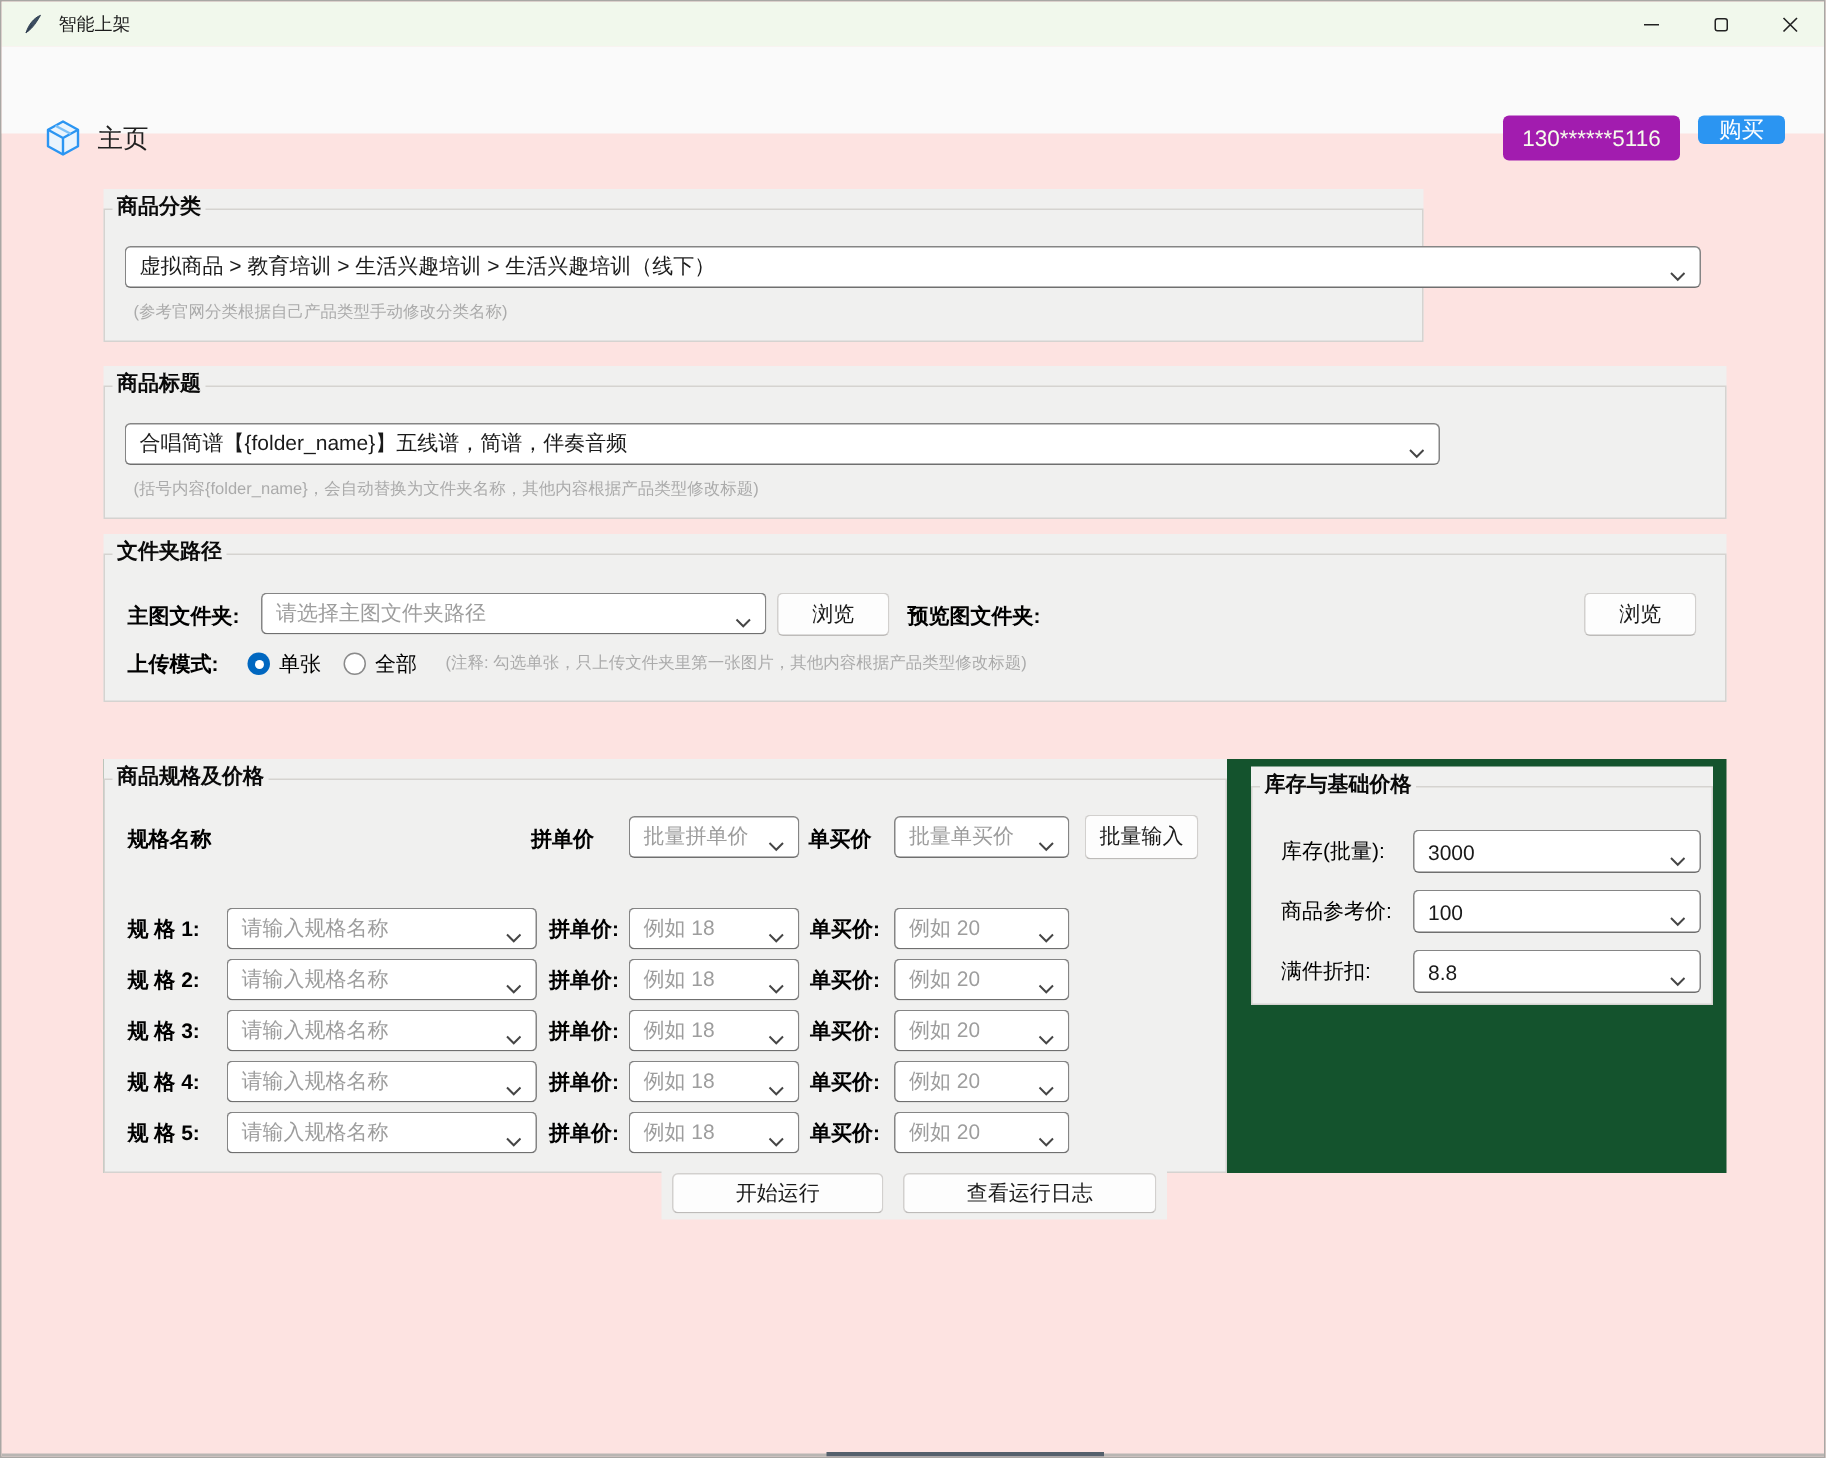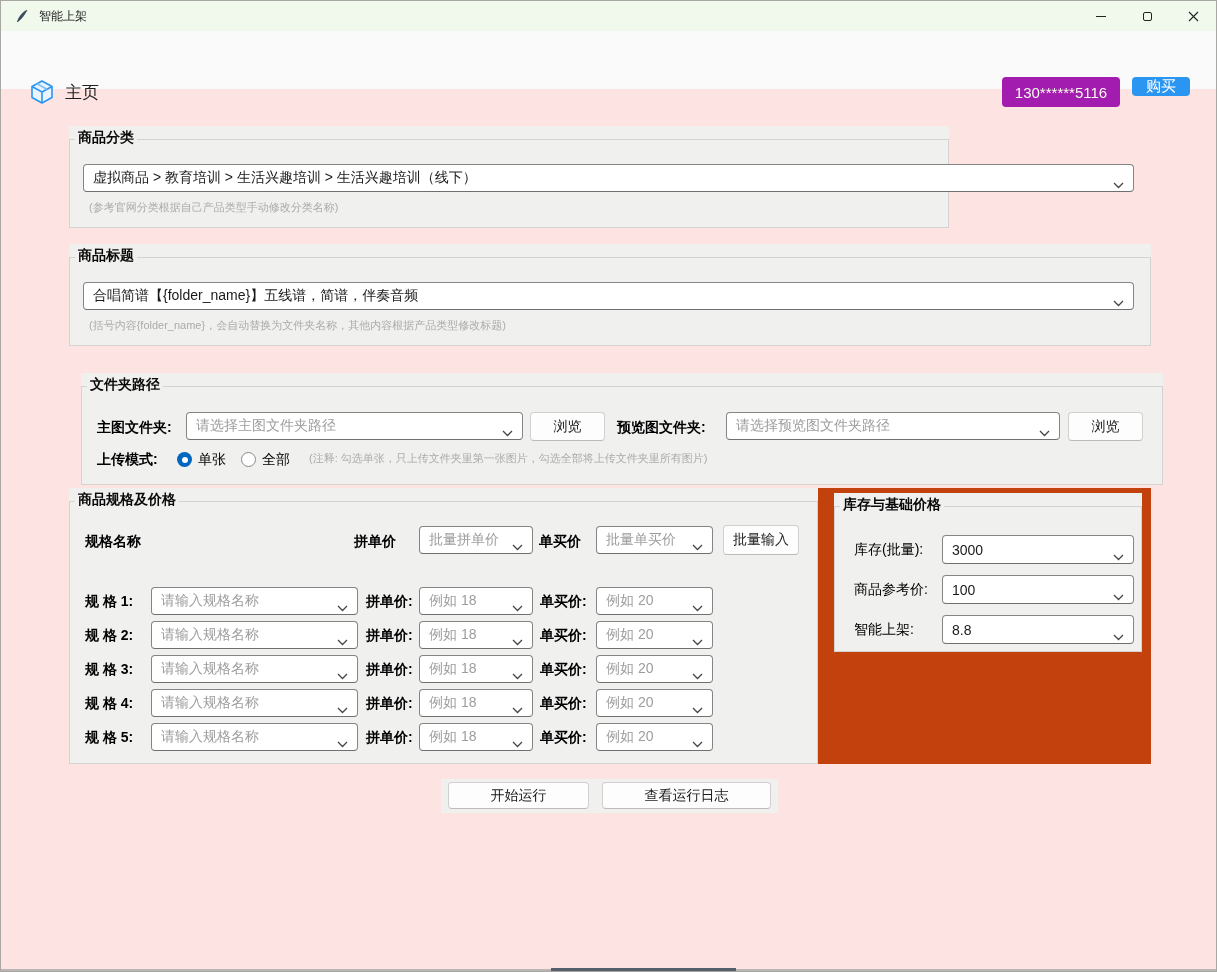--- a/index.html
+++ b/index.html
@@ -111,60 +111,54 @@
       <span class="chev"><svg width="11" height="7" viewBox="0 0 11 7">
             <path d="M1 1 L5.5 5.5 L10 1" fill="none" stroke="#454545" stroke-width="1.3"></path>
           </svg></span>
     </div>
     <span class="hint" style="left:20px; top:74px;">(参考官网分类根据自己产品类型手动修改分类名称)</span>
   </div>
 
   <div class="gbox" style="left:68px; top:243px; width:1082px; height:102px;">
     <div class="gborder"></div>
     <span class="gtitle">商品标题</span>
-    <div class="combo" style="left:14px; top:38px; width:1051px;text-align:right;">
+    <div class="combo" style="left:14px; top:38px; width:877px;text-align:right;">
       <span class="combo-text">合唱简谱【{folder_name}】五线谱，简谱，伴奏音频</span>
       <span class="chev"><svg width="11" height="7" viewBox="0 0 11 7">
             <path d="M1 1 L5.5 5.5 L10 1" fill="none" stroke="#454545" stroke-width="1.3"></path>
           </svg></span>
     </div>
     <span class="hint" style="left:20px; top:74px;">(括号内容{folder_name}，会自动替换为文件夹名称，其他内容根据产品类型修改标题)</span>
   </div>
 
-  <div class="gbox" style="left:68px; top:372px; width:1082px; height:112px;margin-left:12px;">
+  <div class="gbox" style="left:68px; top:355px; width:1082px; height:112px;">
     <div class="gborder"></div>
     <span class="gtitle">文件夹路径</span>
 
     <span class="field-label bold" style="left:16px; top:46px;">主图文件夹:</span>
     <div class="combo" style="left:105px; top:39px; width:337px;">
       <span class="combo-text placeholder">请选择主图文件夹路径</span>
       <span class="chev"><svg width="11" height="7" viewBox="0 0 11 7">
             <path d="M1 1 L5.5 5.5 L10 1" fill="none" stroke="#454545" stroke-width="1.3"></path>
           </svg></span>
     </div>
     <button class="pbtn" style="left:449px; top:39px; width:75px; height:29px;">浏览</button>
 
     <span class="field-label bold" style="left:536px; top:46px;">预览图文件夹:</span>
-    <div class="combo" style="left:645px; top:39px; width:334px;">
-      <span class="combo-text placeholder">请选择预览图文件夹路径</span>
-      <span class="chev"><svg width="11" height="7" viewBox="0 0 11 7">
-            <path d="M1 1 L5.5 5.5 L10 1" fill="none" stroke="#454545" stroke-width="1.3"></path>
-          </svg></span>
-    </div>
     <button class="pbtn" style="left:987px; top:39px; width:75px; height:29px;">浏览</button>
 
     <span class="field-label bold" style="left:16px; top:78px;">上传模式:</span>
     <span class="radio checked" style="left:96px; top:79px;"></span>
     <span class="field-label" style="left:117px; top:78px;">单张</span>
     <span class="radio unchecked" style="left:160px; top:79px;"></span>
     <span class="field-label" style="left:181px; top:78px;">全部</span>
-    <span class="hint" style="left:228px; top:78px;">(注释: 勾选单张，只上传文件夹里第一张图片，勾选全部将上传文件夹里所有图片)</span>
-  </div>
-
-  <div style="position:absolute; left:68px; top:487px; width:1082px; height:276px; background:#c2410c;">
+    <span class="hint" style="left:228px; top:78px;">(注释: 勾选单张，只上传文件夹里第一张图片，其他内容根据产品类型修改标题)</span>
+  </div>
+
+  <div style="position:absolute; left:68px; top:505px; width:1082px; height:276px; background:#14532d;">
 
     <div class="gbox" style="left:0; top:0; width:749px; height:276px;">
       <div class="gborder"></div>
       <span class="gtitle">商品规格及价格</span>
 
       <span class="field-label bold" style="left:16px; top:45px;">规格名称</span>
       <span class="field-label bold" style="left:285px; top:45px;">拼单价</span>
       <div class="combo" style="left:350px; top:38px; width:114px;align-items:center;">
         <span class="combo-text placeholder">批量拼单价</span>
         <span class="chev"><svg width="11" height="7" viewBox="0 0 11 7">
@@ -321,21 +315,21 @@
     <span class="field-label s-label" style="left: 20px; top: 88px;">商品参考价:</span>
     <div class="combo s-combo" style="left: 108px; top: 82px; width: 192px; height: 29px;">
       <span class="combo-text">100</span>
       <span class="chev"><svg width="11" height="7" viewBox="0 0 11 7">
                   <path d="M1 1 L5.5 5.5 L10 1" fill="none" stroke="#454545" stroke-width="1.3"></path>
                 </svg></span>
     </div>
   </div>
 
   <div>
-    <span class="field-label s-label" style="left: 20px; top: 128px;">智能上架:</span>
+    <span class="field-label s-label" style="left: 20px; top: 128px;">满件折扣:</span>
     <div class="combo s-combo" style="left: 108px; top: 122px; width: 192px; height: 29px;">
       <span class="combo-text">8.8</span>
       <span class="chev"><svg width="11" height="7" viewBox="0 0 11 7">
                   <path d="M1 1 L5.5 5.5 L10 1" fill="none" stroke="#454545" stroke-width="1.3"></path>
                 </svg></span>
     </div>
   </div>
 </div>
     </div>
   </div>

